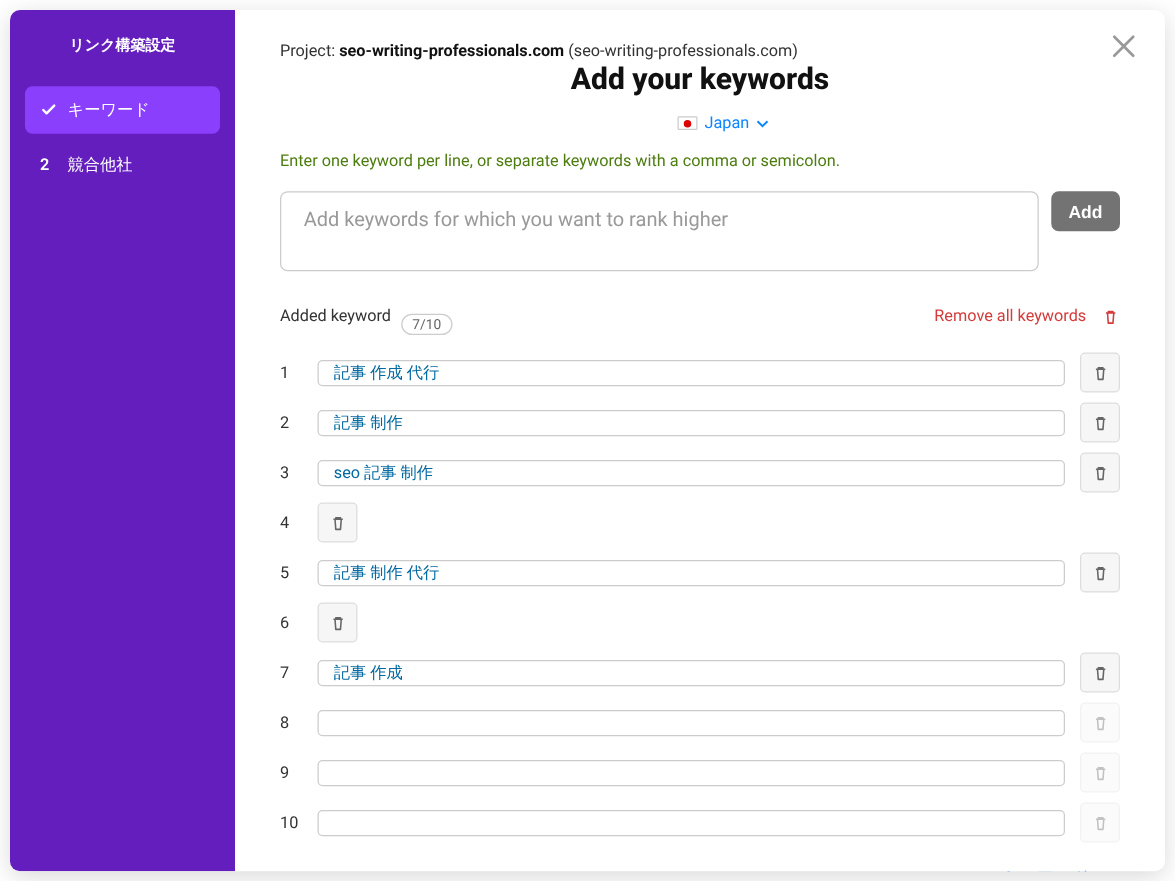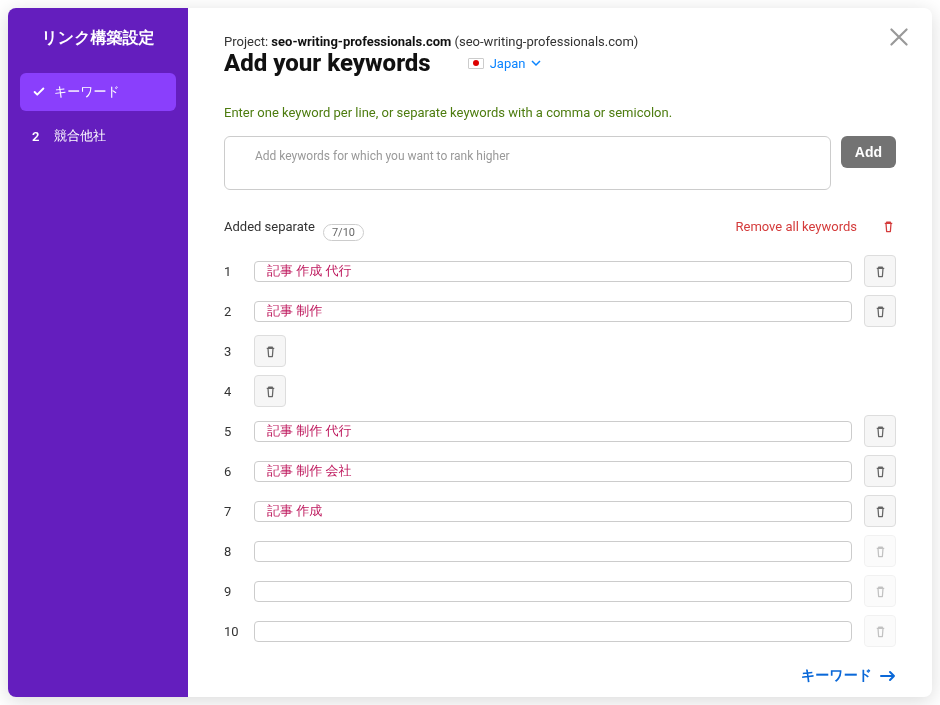--- a/index.html
+++ b/index.html
@@ -24,21 +24,21 @@
       overflow: hidden;
     }
     .sidebar {
       width: 180px;
       background: #641EBE;
       color: #fff;
       padding: 20px 12px;
       flex-shrink: 0;
     }
     .sidebar-title {
-      font-size: 16px;
+      font-size: 12px;
       font-weight: 700;
       text-align: center;
       margin-bottom: 24px;
     }
     .step-item {
       display: flex;
       align-items: center;
       padding: 10px 12px;
       border-radius: 6px;
       margin-bottom: 6px;
@@ -74,21 +74,23 @@
     }
     .project-line {
       font-size: 13px;
       color: #333;
       margin-bottom: 0;
     }
     .project-line b { color: #111; }
     .title-row {
       display: flex;
       align-items: center;
-      margin-bottom: 28px;
+      gap: 14px;
+      margin-bottom: 16px;
+      flex-direction: column;
     }
     .page-title {
       font-size: 24px;
       font-weight: 800;
       color: #111;
     }
     .country-selector {
       display: flex;
       align-items: center;
       gap: 6px;
@@ -122,25 +124,25 @@
       margin-bottom: 16px;
     }
     .input-row {
       display: flex;
       gap: 10px;
       margin-bottom: 22px;
     }
     .keyword-area {
       flex: 1;
       min-height: 52px;
-      padding: 12px 30px;
+      padding: 12px 18px;
       border: 1px solid #ccc;
       border-radius: 6px;
       resize: none;
-      font-size: 12px;
+      font-size: 16px;
       font-family: inherit;
       color: #14532d;
     }
     .keyword-area::placeholder { color: #999; }
     .add-btn {
       background: #737373;
       color: #fff;
       border: none;
       border-radius: 6px;
       padding: 0 14px;
@@ -166,21 +168,21 @@
       border: 1px solid #ccc;
       border-radius: 10px;
       padding: 1px 8px;
       font-size: 11px;
       color: #666;
       margin-top: 12px;
     }
     .remove-all {
       display: flex;
       align-items: center;
-      gap: 24px;
+      gap: 12px;
       color: #D43B3B;
       font-size: 13px;
       cursor: pointer;
     }
     .kw-row {
       display: flex;
       align-items: center;
       gap: 12px;
       margin-bottom: 8px;
     }
@@ -190,21 +192,21 @@
       font-size: 13px;
       color: #333;
     }
     .kw-input {
       flex: 1;
       height: 21px;
       padding: 0 12px;
       border: 1px solid #ccc;
       border-radius: 4px;
       font-size: 13px;
-      color: #be185d;
+      color: #0369a1;
       font-family: inherit;
     }
     .kw-del {
       width: 32px;
       height: 32px;
       border: 1px solid #ddd;
       border-radius: 4px;
       background: #f6f6f6;
       display: flex;
       align-items: center;
@@ -282,21 +284,21 @@
 
     <p class="instruction">Enter one keyword per line, or separate keywords with a comma or semicolon.</p>
 
     <div class="input-row">
       <textarea class="keyword-area" placeholder="Add keywords for which you want to rank higher" style=""></textarea>
       <button class="add-btn">Add</button>
     </div>
 
     <div class="list-header">
       <div class="added-label">
-        <span>Added separate</span>
+        <span>Added keyword</span>
         <span class="count-pill">7/10</span>
       </div>
       <div class="remove-all">
         <span>Remove all keywords</span>
         <svg class="trash-svg" viewBox="0 0 24 24">
             <path d="M6 7h12M9 7V5h6v2M8 7l1 13h6l1-13" stroke="#D43B3B" stroke-width="2" fill="none" stroke-linejoin="round"></path>
           </svg>
       </div>
     </div>
 
@@ -314,20 +316,21 @@
           <div class="kw-num">2</div>
           <input class="kw-input" value="記事 制作" style="">
           <div class="kw-del">
             <svg class="trash-svg" viewBox="0 0 24 24">
               <path d="M6 7h12M9 7V5h6v2M8 7l1 13h6l1-13" stroke="currentColor" stroke-width="2" fill="none" stroke-linejoin="round"></path>
             </svg>
           </div>
         </div>
         <div class="kw-row">
           <div class="kw-num">3</div>
+          <input class="kw-input" value="seo 記事 制作" style="">
           <div class="kw-del">
             <svg class="trash-svg" viewBox="0 0 24 24">
               <path d="M6 7h12M9 7V5h6v2M8 7l1 13h6l1-13" stroke="currentColor" stroke-width="2" fill="none" stroke-linejoin="round"></path>
             </svg>
           </div>
         </div>
         <div class="kw-row">
           <div class="kw-num">4</div>
           <div class="kw-del">
             <svg class="trash-svg" viewBox="0 0 24 24">
@@ -339,21 +342,20 @@
           <div class="kw-num">5</div>
           <input class="kw-input" value="記事 制作 代行" style="">
           <div class="kw-del">
             <svg class="trash-svg" viewBox="0 0 24 24">
               <path d="M6 7h12M9 7V5h6v2M8 7l1 13h6l1-13" stroke="currentColor" stroke-width="2" fill="none" stroke-linejoin="round"></path>
             </svg>
           </div>
         </div>
         <div class="kw-row">
           <div class="kw-num">6</div>
-          <input class="kw-input" value="記事 制作 会社" style="">
           <div class="kw-del">
             <svg class="trash-svg" viewBox="0 0 24 24">
               <path d="M6 7h12M9 7V5h6v2M8 7l1 13h6l1-13" stroke="currentColor" stroke-width="2" fill="none" stroke-linejoin="round"></path>
             </svg>
           </div>
         </div>
         <div class="kw-row">
           <div class="kw-num">7</div>
           <input class="kw-input" value="記事 作成" style="">
           <div class="kw-del">

